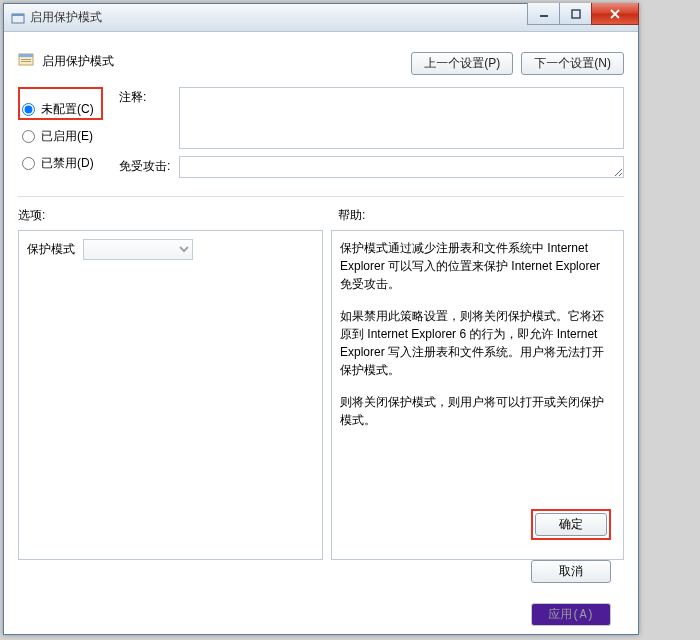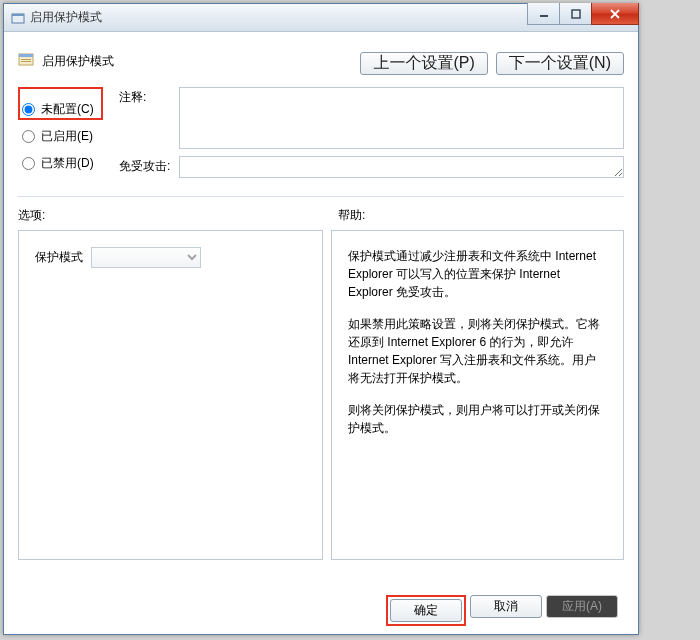--- a/index.html
+++ b/index.html
@@ -72,21 +72,21 @@
       display: inline-flex; align-items: center; justify-content: center;
     }
     .header-title { font-size: 12px; color: #000; }
     .header-buttons { display: flex; gap: 8px; padding-top: 8px; }
     .btn {
       height: 23px;
       padding: 0 12px;
       background: linear-gradient(to bottom, #fdfdfd, #e9edf1);
       border: 1px solid #8b9bad;
       border-radius: 3px;
-      font-size: 16px;
+      font-size: 12px;
       color: #222;
       cursor: pointer;
       display: inline-flex; align-items: center; justify-content: center;
       min-width: 92px;
     }
     .btn:disabled { color: #999; background: #f1f1f1; border-color: #bdbdbd; cursor: default; }
     
     .config-row {
       display: flex;
       gap: 16px;
@@ -146,56 +146,56 @@
     .mid-labels .l { width: 320px; }
     
     .panels {
       display: flex;
       gap: 8px;
       height: 330px;
     }
     .panel {
       border: 1px solid #bfcad6;
       background: #fff;
-      padding: 16px;
+      padding: 8px;
       overflow: auto;
     }
     .panel.options { width: 305px; flex-shrink: 0; }
     .panel.help { flex: 1; }
     .opt-row { display: flex; align-items: center; gap: 8px; }
     .opt-label { font-size: 12px; }
     .select {
       border: 1px solid #acb7c4;
       background: linear-gradient(to bottom, #fefefe, #ecf0f4);
       height: 21px; min-width: 110px;
       font-family: inherit; font-size: 12px;
     }
     .help-text p { margin-bottom: 14px; line-height: 1.5; }
     
     .footer {
       position: absolute;
-      bottom: 8px; right: 20px;
-      display: flex; gap: 4px;
+      bottom: 8px; right: 27px;
+      display: flex; gap: 20px; flex-direction: column;
     }
     .ok-highlight {
       border: 2px solid #e83323;
       padding: 2px;
       display: inline-flex;
     }
     .btn-footer {
       height: 23px;
       min-width: 72px;
       padding: 0 14px;
       background: linear-gradient(to bottom, #fdfdfd, #e9edf1);
       border: 1px solid #8b9bad;
       border-radius: 3px;
       font-size: 12px;
       cursor: pointer;
     }
-    .btn-footer:disabled { color: #999; background: #404040; border-color: #c7c7c7; cursor: default; }
+    .btn-footer:disabled { color: #999; background: #4c1d95; border-color: #c7c7c7; cursor: default; font-family: Liberation Mono, monospace; }
   </style>
 </head>
 <body>
 
 <div class="window">
   <div class="titlebar">
     <span class="titlebar-icon">
       <svg width="14" height="14" viewBox="0 0 14 14">
           <rect x="1" y="3" width="12" height="9" fill="#e7eef7" stroke="#5a7ca0"></rect>
           <rect x="1" y="3" width="12" height="2" fill="#6f97c3"></rect>

